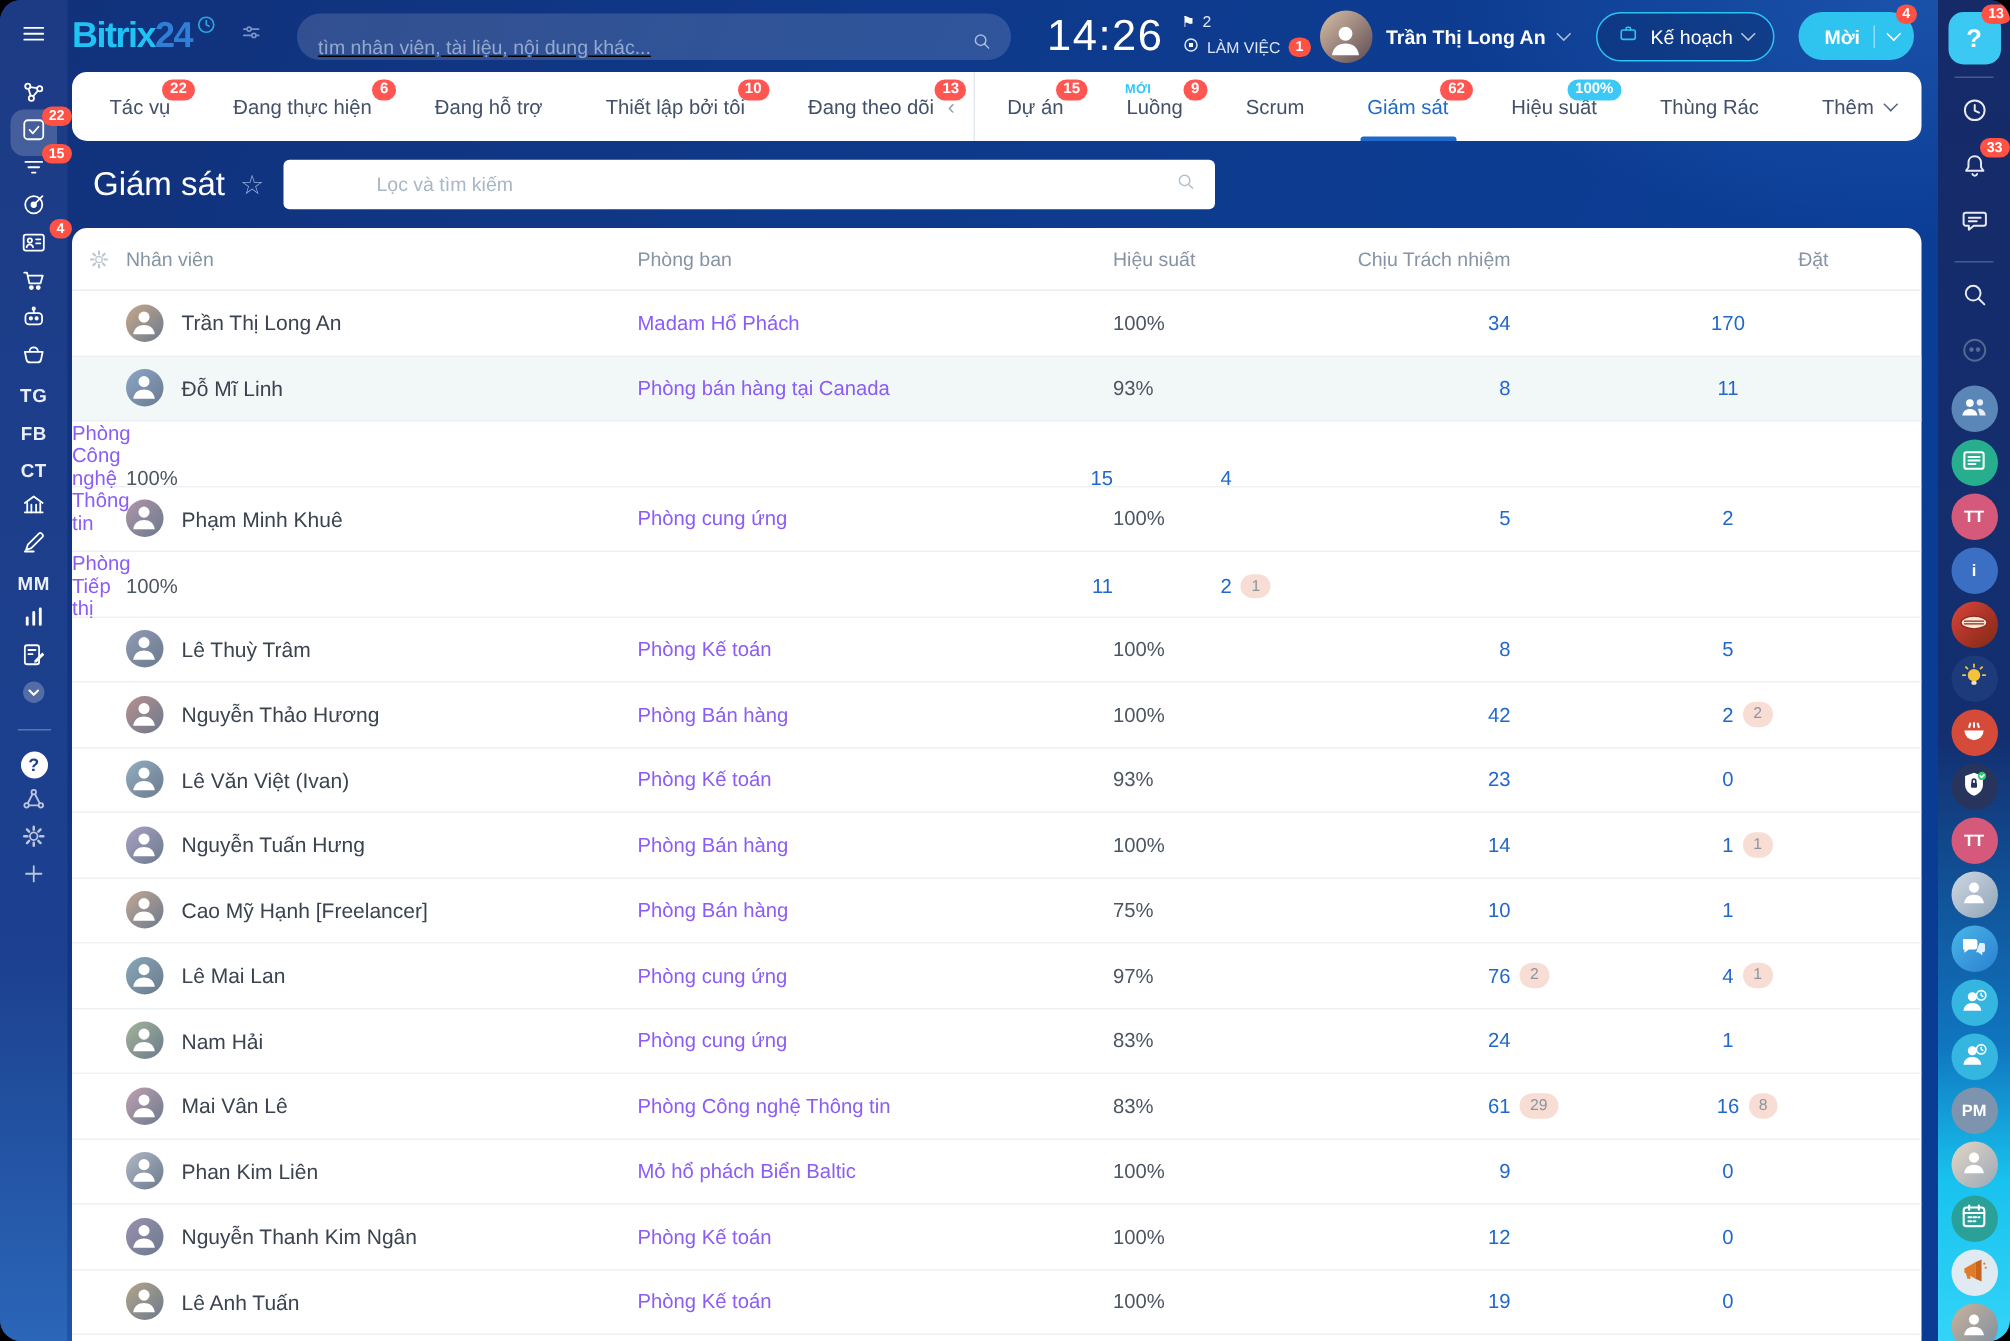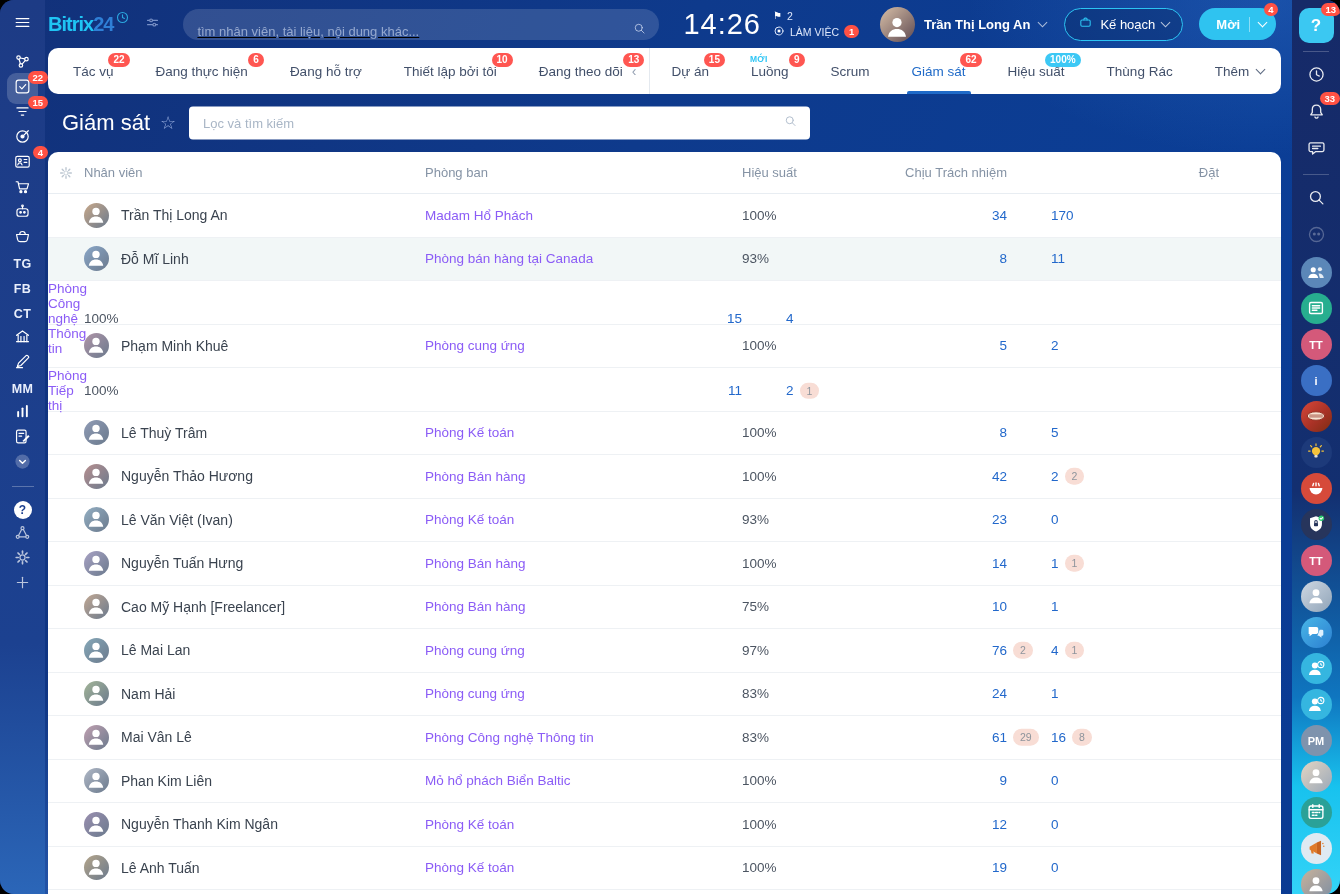--- a/index.html
+++ b/index.html
@@ -22,21 +22,21 @@
     font-weight:700;border-radius:9px;padding:1.5px 4.5px;line-height:1;z-index:2;}
   .help-circle{width:18px;height:18px;border-radius:50%;background:#fff;color:#1c3f8e;
     display:flex;align-items:center;justify-content:center;font-size:12px;font-weight:700;}
   
   .main{flex:1;min-width:0;display:flex;flex-direction:column;position:relative;}
   .main::before{content:"";position:absolute;inset:0;pointer-events:none;
     background:radial-gradient(620px 340px at 2% 100%,rgba(90,160,255,.28),transparent 60%),
                radial-gradient(500px 260px at 98% 0%,rgba(70,140,230,.25),transparent 60%);}
   .topbar{height:48px;display:flex;align-items:center;padding:0 16px 0 3px;position:relative;z-index:2;}
   .logo{display:flex;align-items:center;cursor:pointer;}
-  .logo-text{font-size:20px;font-weight:800;letter-spacing:-1px;line-height:1;}
+  .logo-text{font-size:24px;font-weight:800;letter-spacing:-1px;line-height:1;}
   .logo-b1{color:#1fc4f4;}.logo-b2{color:#2f7fd6;}
   .logo-clock{margin-left:2px;margin-top:-10px;}
   .tune-icon{margin-left:14px;cursor:pointer;opacity:.85;}
   .search-pill{margin-left:22px;width:452px;height:31px;border-radius:16px;
     background:rgba(255,255,255,.14);display:flex;align-items:flex-end;padding:0 12px;text-decoration:underline;}
   .search-pill input{flex:1;background:transparent;border:0;outline:0;color:#fff;font-size:13px;}
   .search-pill input::placeholder{color:rgba(230,238,255,.55);}
   .clock-widget{margin-left:24px;font-size:29px;font-weight:300;color:#fff;letter-spacing:1px;cursor:pointer;}
   .status-block{margin-left:12px;display:flex;flex-direction:column;gap:3px;}
   .status-row{display:flex;align-items:center;gap:5px;color:#dfe8fb;font-size:10.5px;cursor:pointer;}
@@ -72,39 +72,39 @@
   .tab-tag{position:absolute;top:6px;left:20px;color:#2fc6f5;font-size:8.5px;font-weight:700;letter-spacing:.3px;}
   .tab-chevleft{color:#94a0b2;font-size:14px;margin-left:9px;margin-right:-8px;}
   .tab .chev{color:#5b6880;margin-left:8px;}
   .tab-divider{width:1px;background:#e4e9ef;flex:none;}
   
   .subheader{height:58px;display:flex;align-items:center;padding-left:17px;position:relative;z-index:2;flex:none;}
   .page-title{font-size:22px;color:#fff;}
   .fav-star{color:#93a9da;font-size:18px;margin-left:10px;cursor:pointer;}
   .filterbox{position:absolute;left:144px;top:50%;transform:translateY(-50%);width:597px;height:33px;
     background:#fff;border-radius:4px;display:flex;align-items:center;padding:0 12px;}
-  .filterbox input{flex:1;border:0;outline:0;font-size:13px;color:#0f766e;background:transparent;}
+  .filterbox input{flex:1;border:0;outline:0;font-size:13px;color:#0f766e;background:transparent;margin-left:48px;}
   .filterbox input::placeholder{color:#a9b6c6;}
   
   .table-panel{margin:0 11px 0 3px;background:#fff;border-radius:10px 10px 0 0;flex:1;
     overflow:hidden;position:relative;z-index:2;}
   .thead,.trow{display:grid;grid-template-columns:36px 341px 317px 135px 130px 1fr;align-items:center;}
   .thead{height:41px;border-bottom:1px solid #e8edf2;color:#8593a5;font-size:13px;}
   .th-gear{display:flex;justify-content:center;cursor:pointer;}
   .th-resp{text-align:right;white-space:nowrap;}
   .th-dat{text-align:right;padding-right:62px;}
   .trow{height:42.5px;border-bottom:1px solid #eef1f4;font-size:13.5px;cursor:pointer;}
   .trow.hl{background:#f2f7f7;}
   .emp-cell{grid-column:2;display:flex;align-items:center;gap:12px;color:#3a434f;font-size:14px;}
   .avatar24{width:25px;height:25px;border-radius:50%;overflow:hidden;flex:none;position:relative;}
   .dept-link{color:#8b5cf6;text-decoration:none;}
   .perf-val{color:#4c5562;}
   .num-link{color:#2268cb;text-decoration:none;}
   .resp-cell{display:flex;justify-content:flex-end;}
-  .dat-cell{display:flex;justify-content:flex-start;padding-right:28px;}
+  .dat-cell{display:flex;justify-content:center;padding-right:28px;}
   .numwrap{position:relative;display:inline-flex;margin-left:44px;}
   .pill{position:absolute;left:calc(100% + 6px);top:50%;transform:translateY(-50%);
     background:#f8ddd5;color:#8d949c;font-size:10.5px;border-radius:10px;padding:3px 7px;line-height:1;}
   
   .right-rail{width:48px;flex:none;display:flex;flex-direction:column;align-items:center;
     padding-top:8px;gap:5px;z-index:3;overflow:hidden;
     background:linear-gradient(180deg,#162a68 0%,#132f70 55%,#0f76c0 78%,#18c2ee 88%,#33d4f8 100%);}
   .r-item{width:33px;height:32px;display:flex;align-items:center;justify-content:center;
     position:relative;cursor:pointer;flex:none;}
   .r-help{width:35px;height:35px;border-radius:10px;background:#3bc8f2;color:#fff;font-size:17px;

